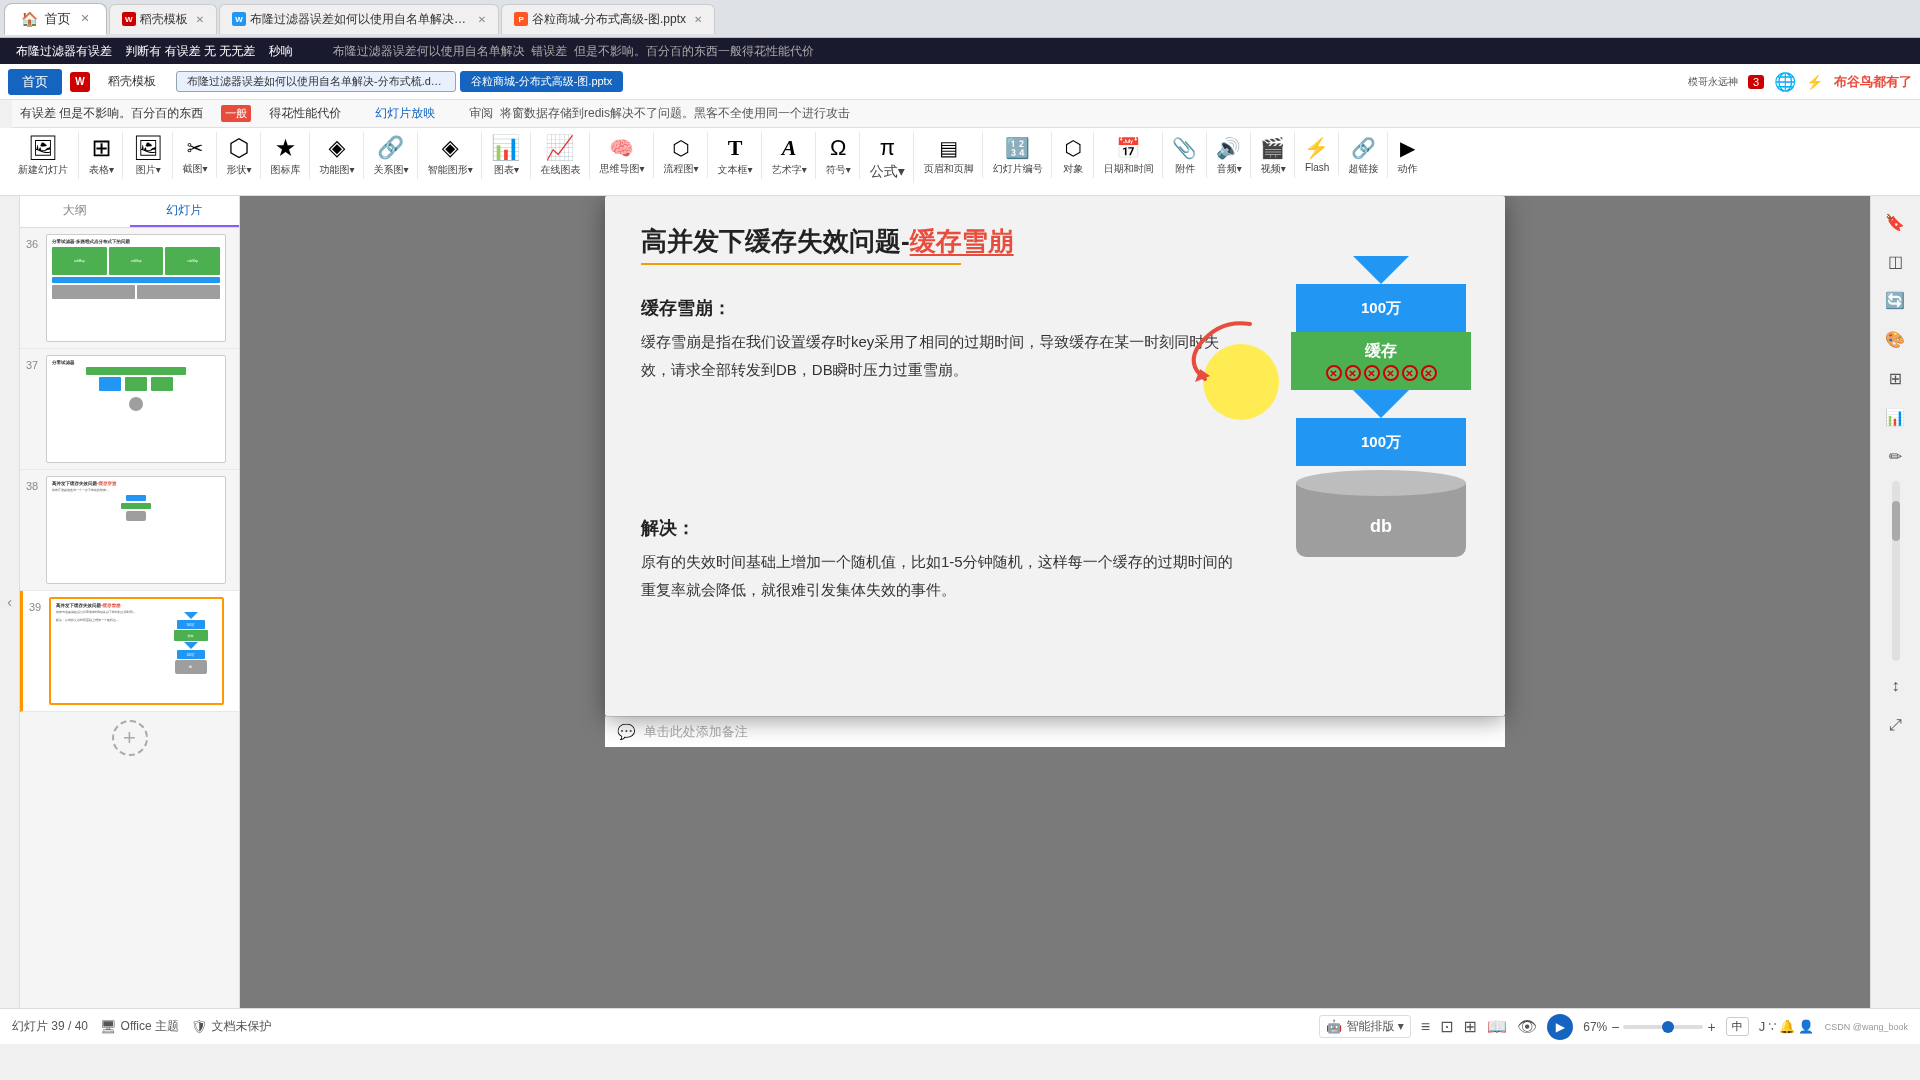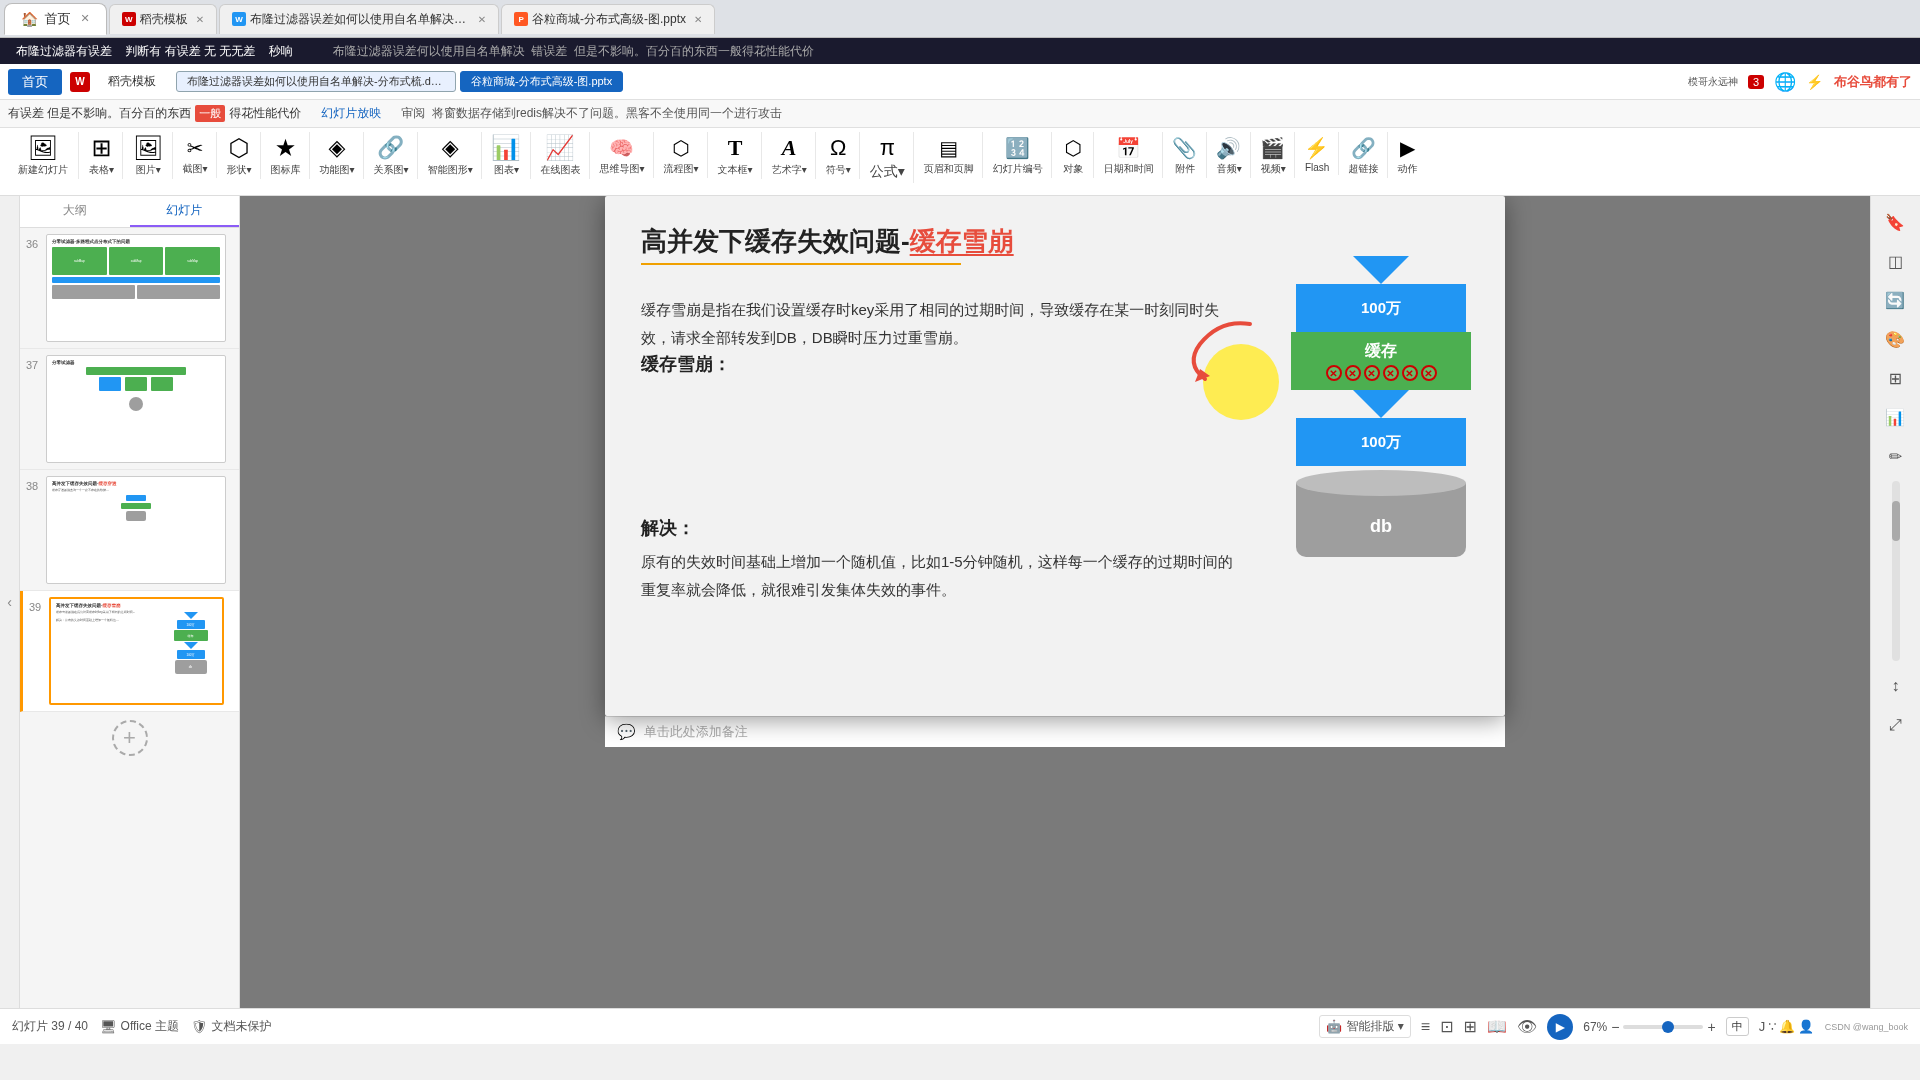--- a/index.html
+++ b/index.html
@@ -56,21 +56,21 @@
   </div>
   <div style="display:flex;align-items:center;gap:10px;margin-left:auto;">
     <span style="font-size:10px;color:#555;">模哥永远神</span>
     <span style="background:#c00;color:#fff;border-radius:3px;padding:1px 5px;font-size:11px;">3</span>
     <span style="font-size:18px;">🌐</span>
     <span style="font-size:14px;color:#555;">⚡</span>
     <span style="font-size:13px;color:#e74c3c;font-weight:bold;">布谷鸟都有了</span>
   </div>
 </div>
 
-<div style="background:#f8f8f8;height:28px;display:flex;align-items:center;padding:0 8px;border-bottom:1px solid #e0e0e0;font-size:12px;color:#333;gap:4px;overflow:hidden;">
+<div style="background:#f8f8f8;height:28px;display:flex;align-items:center;padding:0 8px;border-bottom:1px solid #e0e0e0;font-size:12px;color:#333;gap:18px;overflow:hidden;margin-left:12px;">
   <span>有误差  但是不影响。百分百的东西</span>
   <span style="background:#e74c3c;color:#fff;padding:1px 4px;border-radius:2px;font-size:11px;">一般</span>
   <span>得花性能代价</span>
   <span style="margin-left:16px;color:#1565c0;cursor:pointer;">幻灯片放映</span>
   <span style="margin-left:16px;color:#555;">审阅&nbsp;&nbsp;将窗数据存储到redis解决不了问题。黑客不全使用同一个进行攻击</span>
 </div>
 
 <div style="background:#fff;border-bottom:1px solid #ddd;padding:4px 8px;display:flex;align-items:flex-start;flex-wrap:nowrap;gap:2px;height:68px;overflow:hidden;">
 
   <div style="display:flex;flex-direction:column;align-items:center;border-right:1px solid #e8e8e8;padding:0 6px;min-width:50px;">
@@ -370,22 +370,22 @@
   <div style="flex:1;background:#7a7a7a;display:flex;flex-direction:column;align-items:center;position:relative;overflow:hidden;">
 
     <div style="background:#f2f2f2;width:900px;height:520px;position:relative;box-shadow:0 4px 24px rgba(0,0,0,0.4);border-radius:2px;overflow:hidden;">
 
       <div style="position:absolute;top:28px;left:36px;right:36px;">
         <span style="font-size:26px;font-weight:bold;color:#222;font-family:'Microsoft YaHei',SimHei,sans-serif;">高并发下缓存失效问题-</span><span style="font-size:26px;font-weight:bold;color:#e74c3c;font-family:'Microsoft YaHei',SimHei,sans-serif;text-decoration:underline;text-underline-offset:4px;">缓存雪崩</span>
         <div style="height:2px;background:#f0a000;width:320px;margin-top:4px;"></div>
       </div>
 
       <div style="position:absolute;top:100px;left:36px;right:260px;">
+        <div style="font-size:18px;font-weight:bold;color:#222;margin-bottom:8px;font-family:'Microsoft YaHei',SimHei,sans-serif;">缓存雪崩：</div>
         <div style="font-size:15px;color:#333;line-height:1.85;font-family:'Microsoft YaHei',SimHei,sans-serif;">缓存雪崩是指在我们设置缓存时key采用了相同的过期时间，导致缓存在某一时刻同时失效，请求全部转发到DB，DB瞬时压力过重雪崩。</div>
-        <div style="font-size:18px;font-weight:bold;color:#222;margin-bottom:8px;font-family:'Microsoft YaHei',SimHei,sans-serif;">缓存雪崩：</div>
       </div>
 
       <div style="position:absolute;top:320px;left:36px;right:260px;">
         <div style="font-size:18px;font-weight:bold;color:#222;margin-bottom:8px;font-family:'Microsoft YaHei',SimHei,sans-serif;">解决：</div>
         <div style="font-size:15px;color:#333;line-height:1.85;font-family:'Microsoft YaHei',SimHei,sans-serif;">原有的失效时间基础上增加一个随机值，比如1-5分钟随机，这样每一个缓存的过期时间的重复率就会降低，就很难引发集体失效的事件。</div>
       </div>
 
       <div style="position:absolute;right:14px;top:60px;width:220px;display:flex;flex-direction:column;align-items:center;gap:0;">
 
         <div style="width:0;height:0;border-left:28px solid transparent;border-right:28px solid transparent;border-top:28px solid #2196f3;margin:0 auto;"></div>

